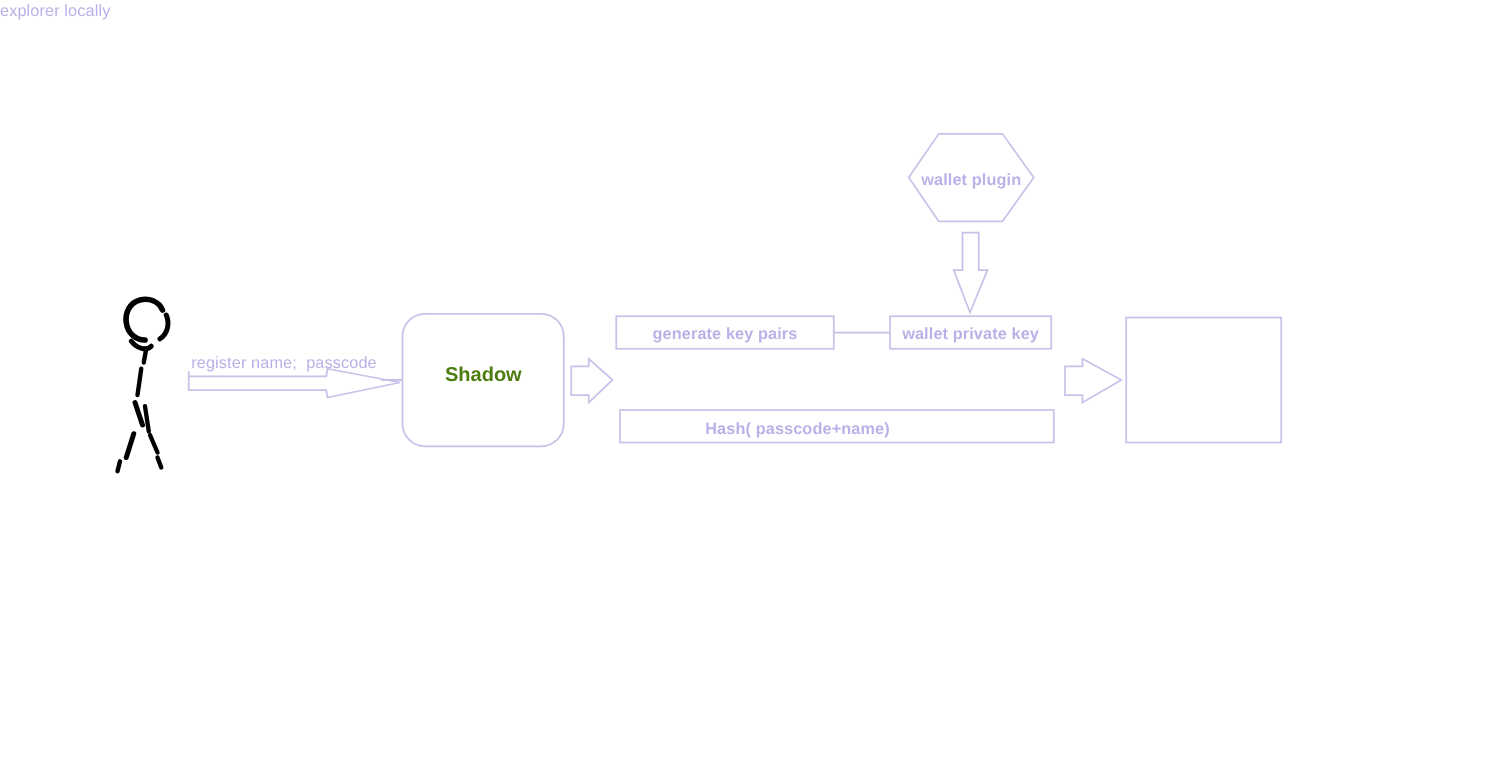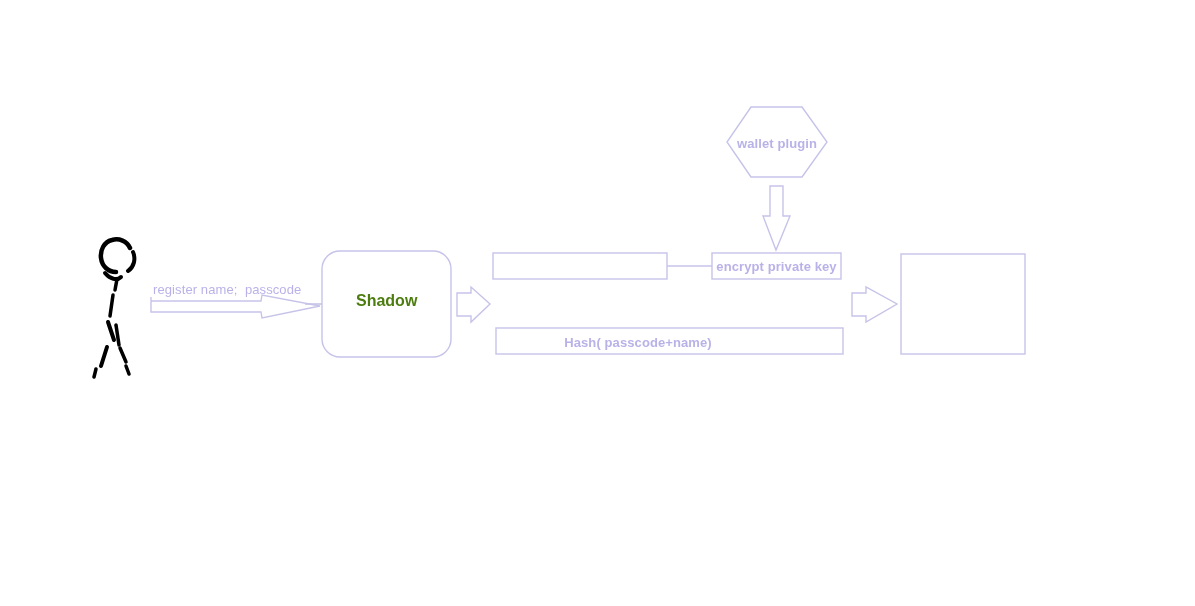--- a/index.html
+++ b/index.html
@@ -106,23 +106,25 @@
 
     <path d="M 852 293 L 852 316 L 866 316 L 866 322 L 897 304 L 866 287 L 866 293 Z" fill="none" stroke="#c6c3e9" stroke-width="1.4"></path>
 
     <rect x="901" y="254" width="124" height="100" fill="none" stroke="#c6c3e9" stroke-width="1.4"></rect>
   </svg>
 
   <div class="lbl" id="register-label" style="left:153px; top:281px;">register name;  passcode</div>
 
   <div id="shadow-label" style="left:356px; top:292px;">Shadow</div>
 
+  <div class="lbl lbl-center" style="left:493px; top:258px; width:174px;">generate key pairs</div>
 
-  <div class="lbl lbl-center" style="left:712px; top:258px; width:129px;">encrypt private key</div>
+  <div class="lbl lbl-center" style="left:712px; top:258px; width:129px;">wallet private key</div>
 
   <div class="lbl lbl-center" style="left:727px; top:135px; width:100px;">wallet plugin</div>
 
   <div class="lbl lbl-center" id="hash-label" style="left:496px; top:334px; width:284px;">Hash( passcode+name)</div>
 
   <div id="storage-label" style="left:922px; top:283px;">
+    <div class="lbl" style="position:static;">explorer locally</div>
   </div>
 
 </div>
 
 </body></html>

